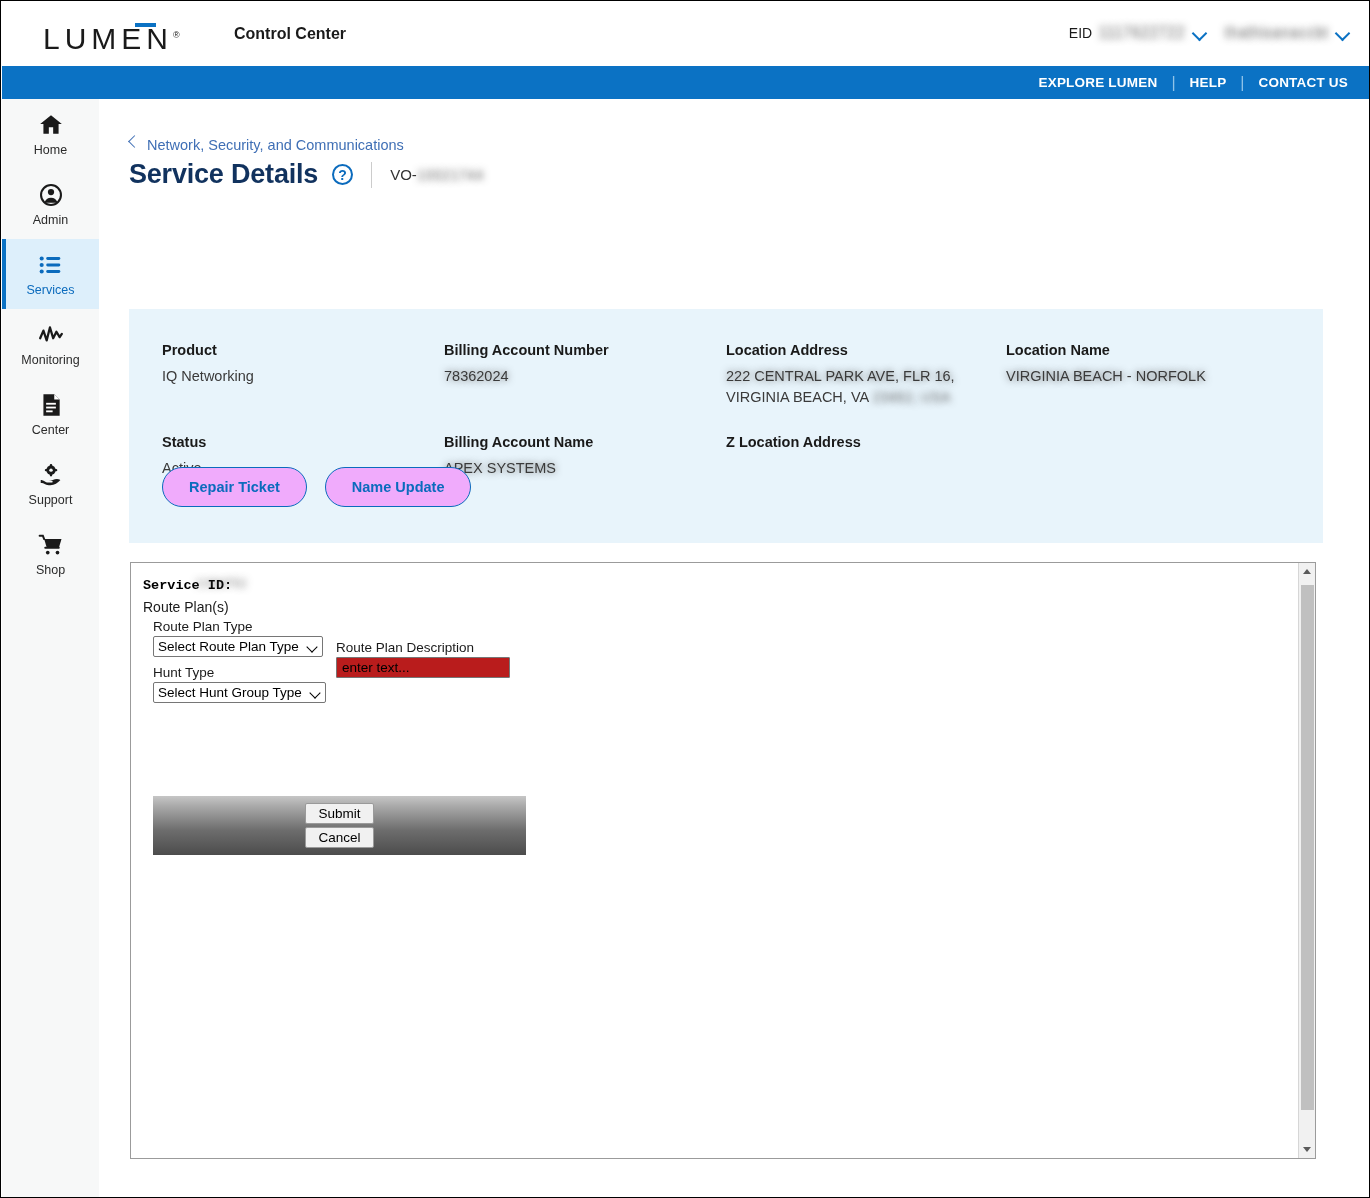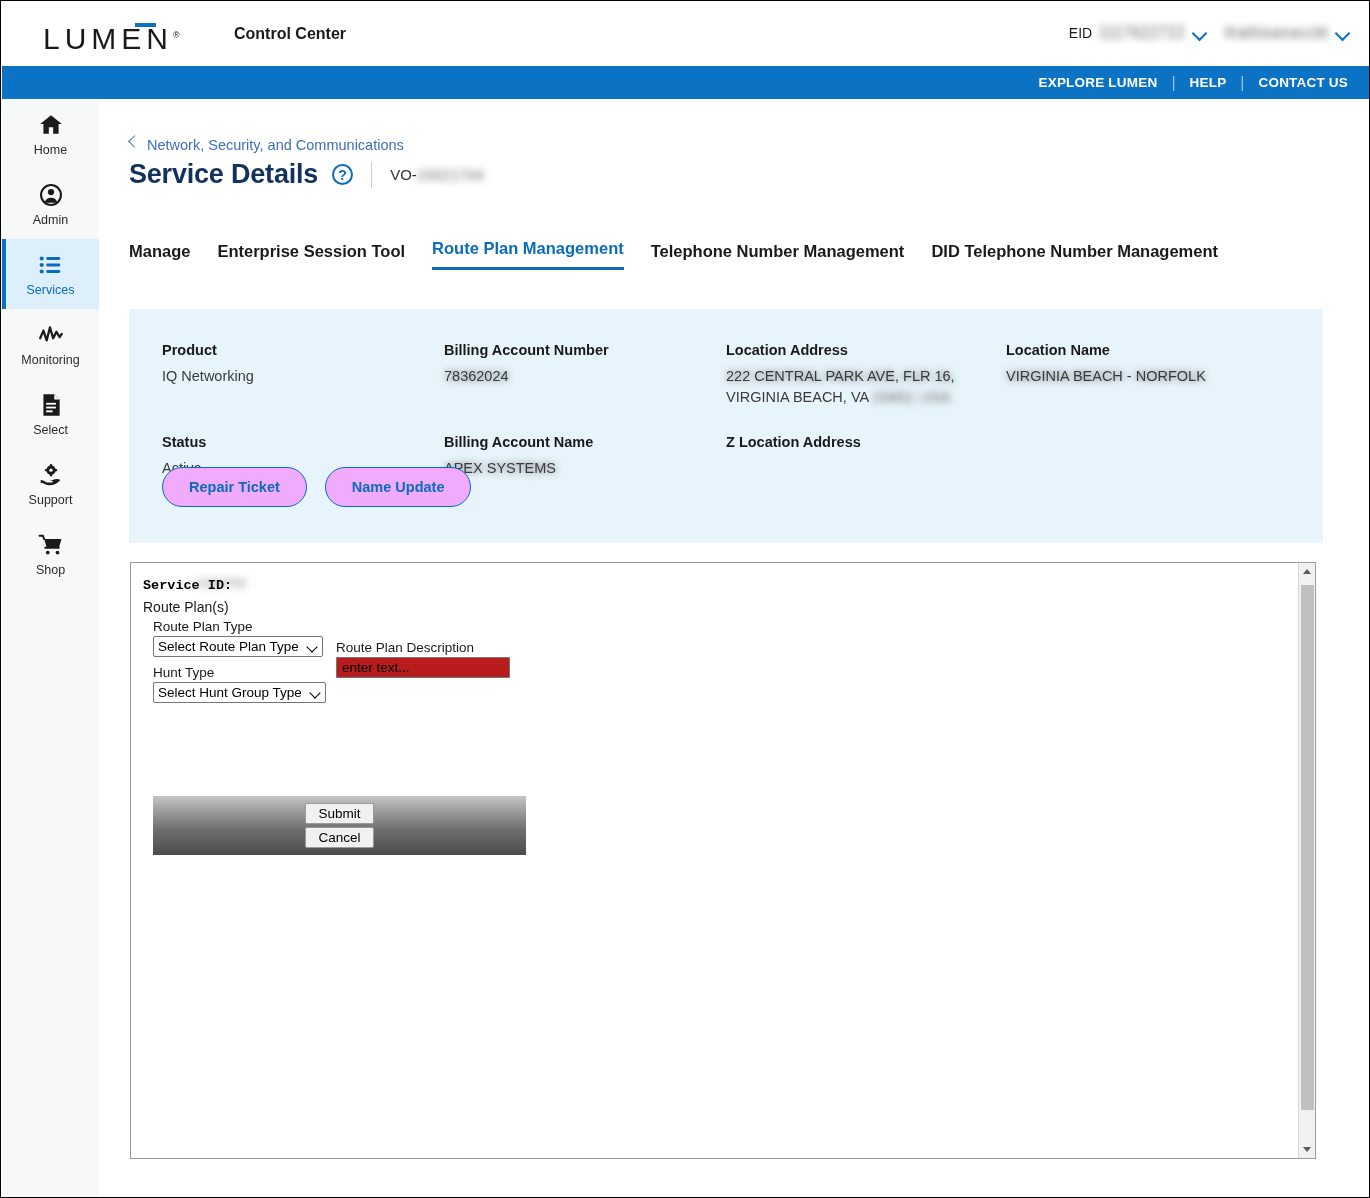--- a/index.html
+++ b/index.html
@@ -177,21 +177,21 @@
     </div>
 
     <div class="side-item">
       <svg class="side-ico" viewBox="0 0 24 24" fill="#1a1a1a">
           <path d="M5 2h10l5 5v15H5z" fill="#1a1a1a"></path>
           <path d="M15 2v5h5" fill="#fff"></path>
           <rect x="7.5" y="10" width="9" height="1.7" fill="#fff"></rect>
           <rect x="7.5" y="13.5" width="9" height="1.7" fill="#fff"></rect>
           <rect x="7.5" y="17" width="6" height="1.7" fill="#fff"></rect>
         </svg>
-      <span class="lbl">Select</span>
+      <span class="lbl">Center</span>
     </div>
 
     <div class="side-item">
       <svg class="side-ico" viewBox="0 0 24 24" fill="#1a1a1a">
           <circle cx="12" cy="7.5" r="4.3"></circle>
           <rect x="10.9" y="1.8" width="2.2" height="11.5" rx="1"></rect>
           <rect x="6.3" y="6.4" width="11.5" height="2.2" rx="1"></rect>
           <circle cx="12" cy="7.5" r="1.6" fill="#f7f8f8"></circle>
           <path d="M2.5 16.5c3 0 4 2.4 7 2.4h3.4c1 0 1-1.4 0-1.4h-3c2.6 0 5-1.8 7.6-1.8 2 0 3.2 1 3.2 1-2.5 2.8-5.4 4.8-9.2 4.8-4.4 0-5.6-2.2-9-2.2z"></path>
         </svg>
@@ -217,27 +217,20 @@
       <span>Network, Security, and Communications</span>
     </div>
 
     <div class="title-row">
       <span class="page-title">Service Details</span>
       <span class="help-ico">?</span>
       <span class="vdiv"></span>
       <span class="svc-id"><span>VO-</span><span class="blurred">10021744</span></span>
     </div>
 
-    <div class="tabs">
-      <div class="tab">Manage</div>
-      <div class="tab">Enterprise Session Tool</div>
-      <div class="tab active">Route Plan Management</div>
-      <div class="tab">Telephone Number Management</div>
-      <div class="tab">DID Telephone Number Management</div>
-    </div>
 
     <div class="summary-h">Summary</div>
 
     <div class="summary-panel">
       <div class="sp-grid">
 
         <div>
           <div class="fld-lbl">Product</div>
           <div class="fld-val">IQ Networking</div>
         </div>

